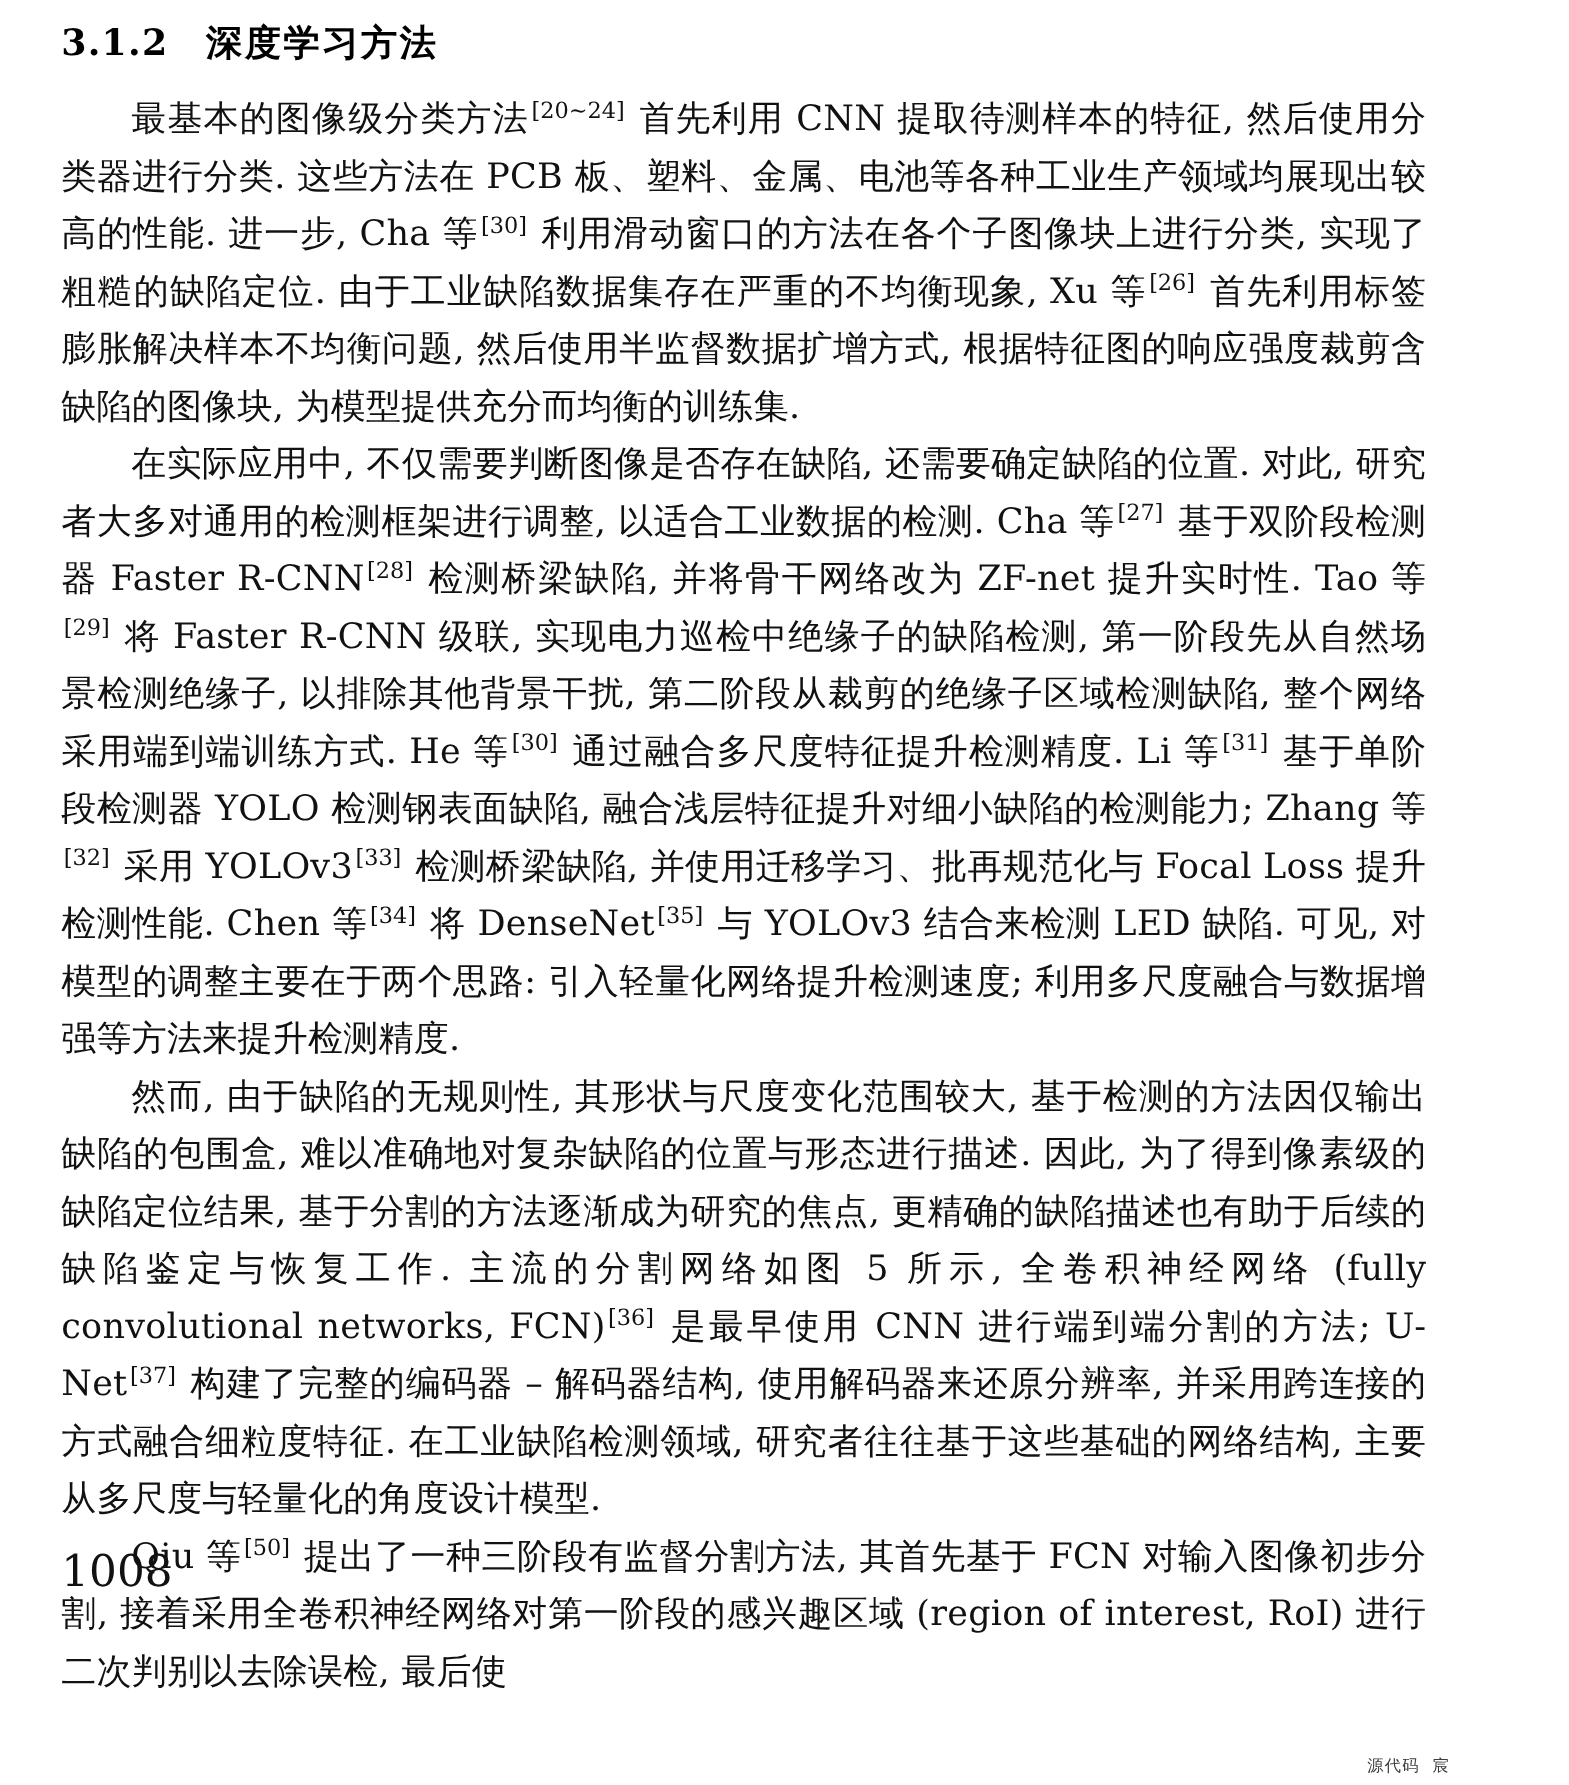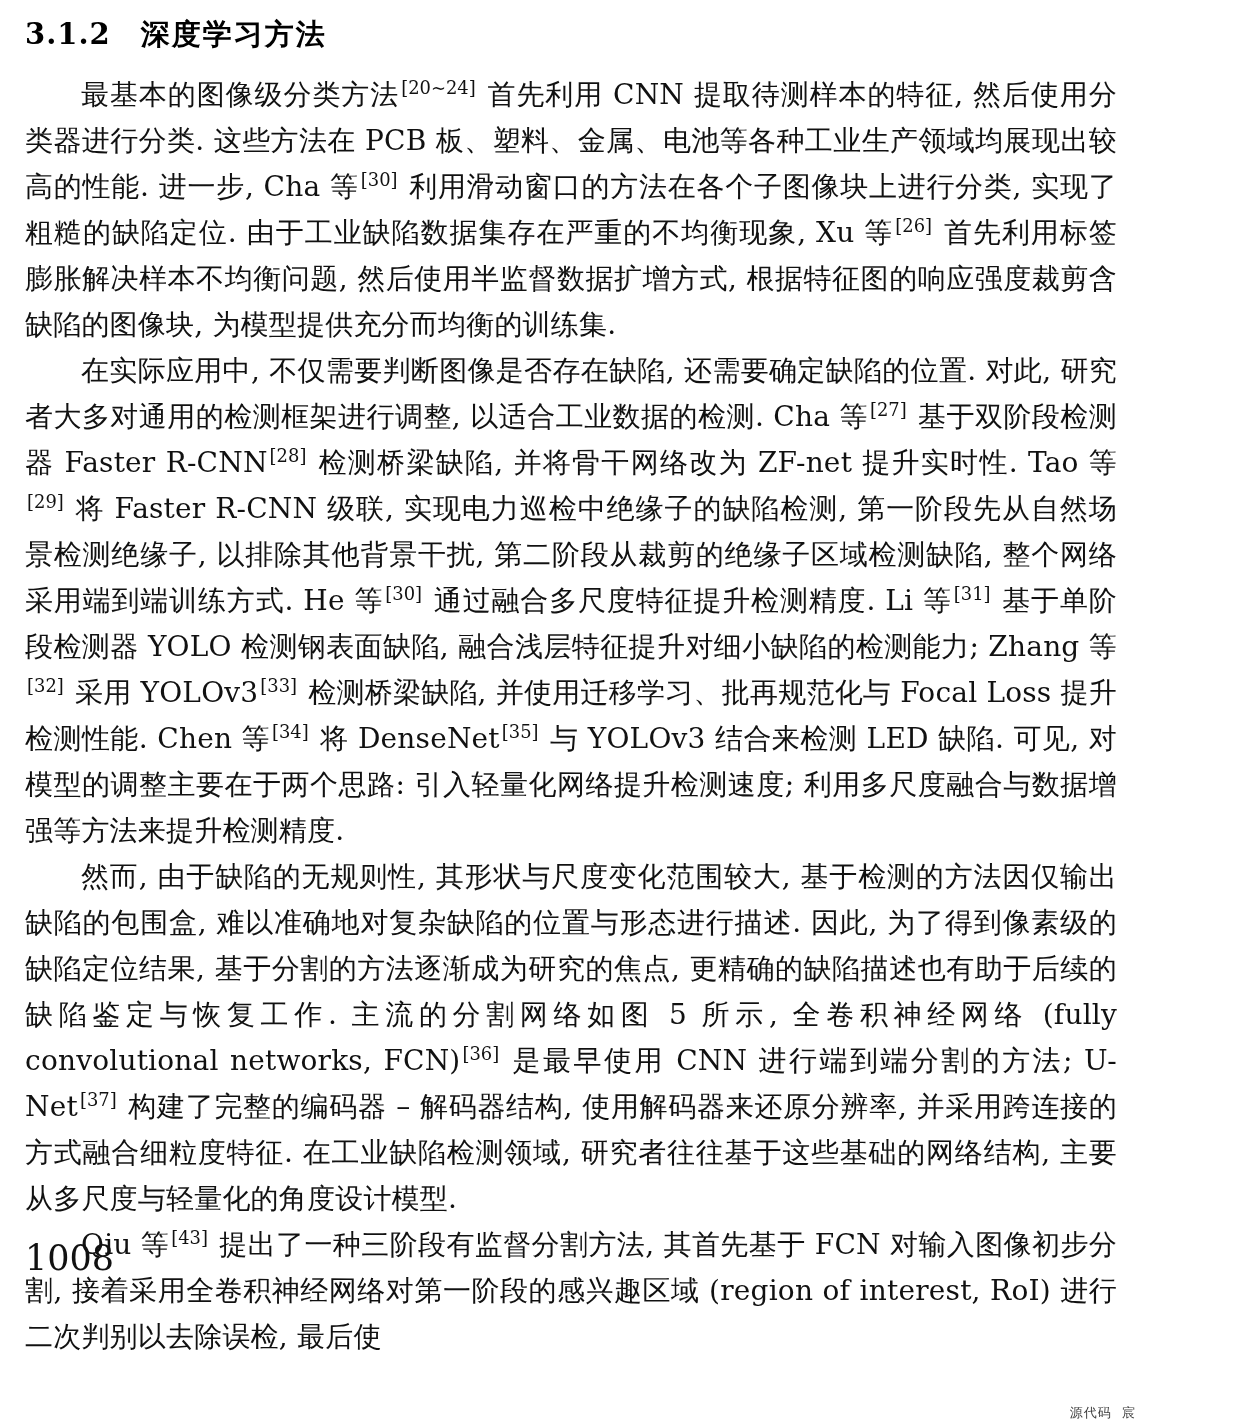--- a/index.html
+++ b/index.html
@@ -4,20 +4,21 @@
 <style>
   html, body { margin: 0; padding: 0; background: #ffffff; }
   .page {
     position: relative;
     width: 1140px;
     height: 1428px;
     background: #ffffff;
     overflow: hidden;
     font-family: "DejaVu Serif", "Liberation Serif", serif;
     color: #111111;
+    margin-left: 24px;
   }
   .content {
     position: absolute;
     top: 14px;
     left: 25px;
     right: 23px;
   }
   .heading {
     margin: 0 0 18px 0;
     font-size: 29px;
@@ -87,20 +88,20 @@
 </head>
 <body>
 
 <div class="page">
   <div class="content">
     <h2 class="heading"><span class="h-num">3.1.2</span><span class="h-title">深度学习方法</span></h2>
 
     <p class="para">最基本的图像级分类方法<sup class="cite">[20~24]</sup> 首先利用 CNN 提取待测样本的特征, 然后使用分类器进行分类. 这些方法在 PCB 板、塑料、金属、电池等各种工业生产领域均展现出较高的性能. 进一步, Cha 等<sup class="cite">[30]</sup> 利用滑动窗口的方法在各个子图像块上进行分类, 实现了粗糙的缺陷定位. 由于工业缺陷数据集存在严重的不均衡现象, Xu 等<sup class="cite">[26]</sup> 首先利用标签膨胀解决样本不均衡问题, 然后使用半监督数据扩增方式, 根据特征图的响应强度裁剪含缺陷的图像块, 为模型提供充分而均衡的训练集.</p>
     <p class="para">在实际应用中, 不仅需要判断图像是否存在缺陷, 还需要确定缺陷的位置. 对此, 研究者大多对通用的检测框架进行调整, 以适合工业数据的检测. Cha 等<sup class="cite">[27]</sup> 基于双阶段检测器 Faster R-CNN<sup class="cite">[28]</sup> 检测桥梁缺陷, 并将骨干网络改为 ZF-net 提升实时性. Tao 等<sup class="cite">[29]</sup> 将 Faster R-CNN 级联, 实现电力巡检中绝缘子的缺陷检测, 第一阶段先从自然场景检测绝缘子, 以排除其他背景干扰, 第二阶段从裁剪的绝缘子区域检测缺陷, 整个网络采用端到端训练方式. He 等<sup class="cite">[30]</sup> 通过融合多尺度特征提升检测精度. Li 等<sup class="cite">[31]</sup> 基于单阶段检测器 YOLO 检测钢表面缺陷, 融合浅层特征提升对细小缺陷的检测能力; Zhang 等<sup class="cite">[32]</sup> 采用 YOLOv3<sup class="cite">[33]</sup> 检测桥梁缺陷, 并使用迁移学习、批再规范化与 Focal Loss 提升检测性能. Chen 等<sup class="cite">[34]</sup> 将 DenseNet<sup class="cite">[35]</sup> 与 YOLOv3 结合来检测 LED 缺陷. 可见, 对模型的调整主要在于两个思路: 引入轻量化网络提升检测速度; 利用多尺度融合与数据增强等方法来提升检测精度.</p>
     <p class="para">然而, 由于缺陷的无规则性, 其形状与尺度变化范围较大, 基于检测的方法因仅输出缺陷的包围盒, 难以准确地对复杂缺陷的位置与形态进行描述. 因此, 为了得到像素级的缺陷定位结果, 基于分割的方法逐渐成为研究的焦点, 更精确的缺陷描述也有助于后续的缺陷鉴定与恢复工作. 主流的分割网络如图 5 所示, 全卷积神经网络 (fully convolutional networks, FCN)<sup class="cite">[36]</sup> 是最早使用 CNN 进行端到端分割的方法; U-Net<sup class="cite">[37]</sup> 构建了完整的编码器 – 解码器结构, 使用解码器来还原分辨率, 并采用跨连接的方式融合细粒度特征. 在工业缺陷检测领域, 研究者往往基于这些基础的网络结构, 主要从多尺度与轻量化的角度设计模型.</p>
-    <p class="para">Qiu 等<sup class="cite">[43]</sup> 提出了一种三阶段有监督分割方法, 其首先基于 FCN 对输入图像初步分割, 接着采用全卷积神经网络对第一阶段的感兴趣区域 (region of interest, RoI) 进行二次判别以去除误检, 最后使</p>
+    <p class="para">Qiu 等<sup class="cite">[50]</sup> 提出了一种三阶段有监督分割方法, 其首先基于 FCN 对输入图像初步分割, 接着采用全卷积神经网络对第一阶段的感兴趣区域 (region of interest, RoI) 进行二次判别以去除误检, 最后使</p>
   </div>
 
   <div class="page-number">1008</div>
 
 
   <div class="watermark">源代码  宸</div>
 </div>
 
 </body></html>

